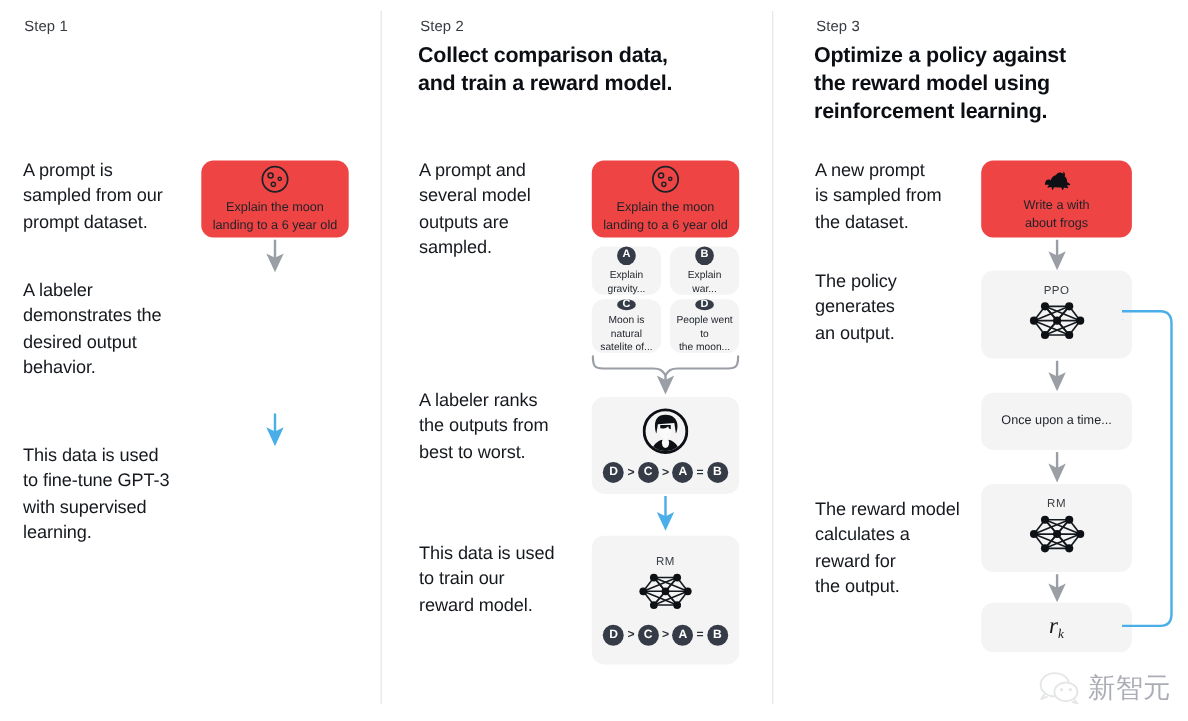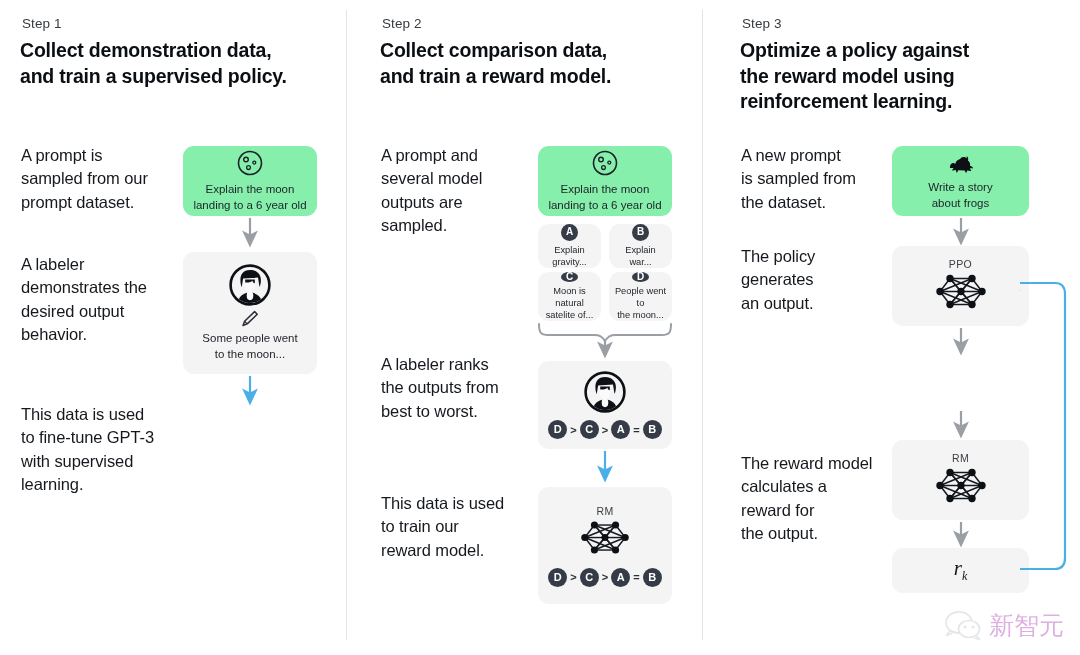--- a/index.html
+++ b/index.html
@@ -43,21 +43,21 @@
   }
 
   
   .card {
     position:absolute;
     background:#f4f4f4;
     border-radius:11px;
     display:flex; flex-direction:column;
     align-items:center; justify-content:center;
   }
-  .card.blue { background:#86efac; }
+  .card.blue { background:#ef4444; }
   .card-text {
     font-size:11.5px; line-height:1.35; text-align:center;
     color:#1d2228; padding:0 6px;
   }
   .card-mini-text { font-size:9.3px; line-height:1.3; text-align:center; color:#1d2228; padding:0 4px;}
   .nn-label { font-size:10.5px; color:#3b4046; letter-spacing:.4px; margin-bottom:1px; }
 
   
   .badge {
     width:17px; height:17px; border-radius:50%;
@@ -71,21 +71,21 @@
   .rank-row { display:flex; align-items:center; gap:3px; }
   .rank-op { font-size:11px; color:#2a2f36; font-weight:bold; }
 
   svg { display:block; }
   .wm {
     position:absolute; right:16px; bottom:14px;
     display:flex; align-items:center; gap:7px;
     opacity:.35;
   }
   .wm-text {
-    font-size:25px; color:#a21caf; line-height:1;
+    font-size:25px; color:#0f172a; line-height:1;
     font-family:"DejaVu Sans", sans-serif;
   }
   .rk { font-family:"Liberation Serif", serif; font-style:italic; font-size:21px; color:#13181d; }
   .rk sub { font-size:12px; }
 </style>
 </head>
 <body>
 
 <div class="board">
 
@@ -172,22 +172,20 @@
         <path d="M0.6,0.6 L8.4,4.2 L0.6,7.8 L2.4,4.2 Z" fill="#9a9ea5"></path>
       </marker>
       <marker id="ahb" markerWidth="9" markerHeight="9" refX="4.5" refY="4.2" orient="auto">
         <path d="M0.6,0.6 L8.4,4.2 L0.6,7.8 L2.4,4.2 Z" fill="#4aaee8"></path>
       </marker>
     </defs>
   </svg>
 
   <div class="col col1">
     <div class="step-label">Step 1</div>
-    <div class="step-title" style="white-space:pre-line">Collect demonstration data,
-and train a supervised policy.</div>
 
     <div class="desc" style="top:253px; white-space:pre-line">A labeler
 demonstrates the
 desired output
 behavior.</div>
     <div class="desc" style="top:144px; white-space:pre-line">A prompt is
 sampled from our
 prompt dataset.</div>
     <div class="desc" style="top:403px; white-space:pre-line">This data is used
 to fine-tune GPT-3
@@ -201,34 +199,20 @@
           </svg>
       </span>
       <div class="card-text" style="margin-top:5px; white-space:pre-line">Explain the moon
 landing to a 6 year old</div>
     </div>
 
     <svg style="position:absolute; left:240px; top:217px;" width="20" height="32">
       <line x1="10" y1="1" x2="10" y2="22" stroke="#9a9ea5" stroke-width="2.2" marker-end="url(#ahg)"></line>
     </svg>
 
-    <div class="card" style="left:183px; top:252px; width:134px; height:122px;">
-      <span>
-        <svg width="42" height="42" viewBox="0 0 42 42">
-            <use href="#g-avatar"></use>
-          </svg>
-      </span>
-      <span style="margin-top:4px">
-        <svg width="16" height="17" viewBox="0 0 16 17">
-            <use href="#g-pencil"></use>
-          </svg>
-      </span>
-      <div class="card-text" style="margin-top:4px; white-space:pre-line">Some people went
-to the moon...</div>
-    </div>
 
     <svg style="position:absolute; left:240px; top:375px;" width="20" height="32">
       <line x1="10" y1="1" x2="10" y2="22" stroke="#4aaee8" stroke-width="2.2" marker-end="url(#ahb)"></line>
     </svg>
 
   </div>
 
   <div class="col col2">
     <div class="step-label">Step 2</div>
     <div class="step-title" style="white-space:pre-line">Collect comparison data,
@@ -338,41 +322,44 @@
 calculates a
 reward for
 the output.</div>
 
     <div class="card blue" style="left:172px; top:146px; width:137px; height:70px;">
       <span>
         <svg width="30" height="26" viewBox="0 0 30 26">
             <use href="#g-frog"></use>
           </svg>
       </span>
-      <div class="card-text" style="margin-top:4px; white-space:pre-line">Write a story
+      <div class="card-text" style="margin-top:4px; white-space:pre-line">Write a with
 about frogs</div>
     </div>
 
     <svg style="position:absolute; left:231px; top:217px;" width="20" height="30">
       <line x1="10" y1="1" x2="10" y2="20" stroke="#9a9ea5" stroke-width="2.2" marker-end="url(#ahg)"></line>
     </svg>
 
     <div class="card" style="left:172px; top:246px; width:137px; height:80px;">
       <div class="nn-label">PPO</div>
       <span>
         <svg width="52" height="43" viewBox="-2 2 52 38">
             <use href="#g-nn"></use>
           </svg>
       </span>
     </div>
 
     <svg style="position:absolute; left:231px; top:327px;" width="20" height="30">
       <line x1="10" y1="1" x2="10" y2="20" stroke="#9a9ea5" stroke-width="2.2" marker-end="url(#ahg)"></line>
     </svg>
 
+    <div class="card" style="left:172px; top:357px; width:137px; height:52px;">
+      <div class="card-text">Once upon a time...</div>
+    </div>
 
     <svg style="position:absolute; left:231px; top:410px;" width="20" height="30">
       <line x1="10" y1="1" x2="10" y2="20" stroke="#9a9ea5" stroke-width="2.2" marker-end="url(#ahg)"></line>
     </svg>
 
     <div class="card" style="left:172px; top:440px; width:137px; height:80px;">
       <div class="nn-label">RM</div>
       <span>
         <svg width="52" height="43" viewBox="-2 2 52 38">
             <use href="#g-nn"></use>

